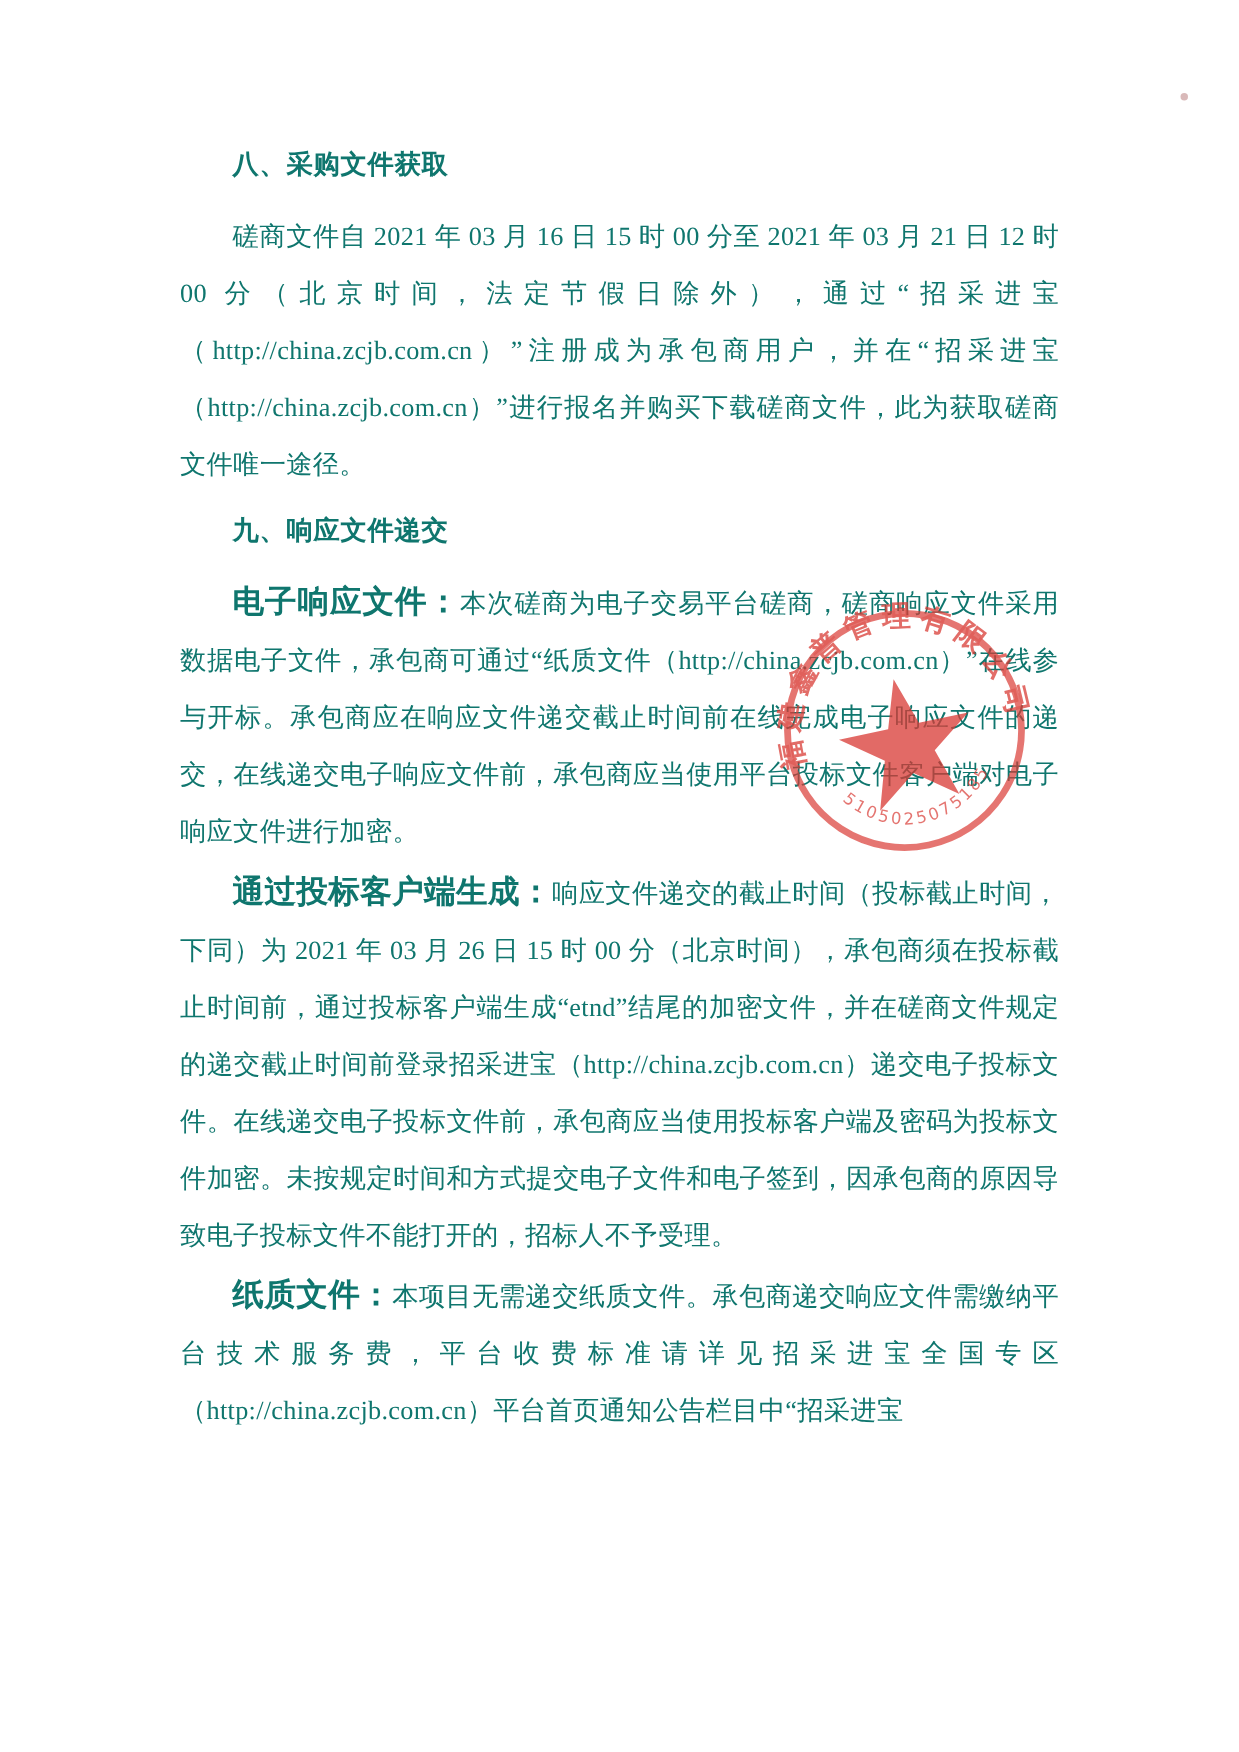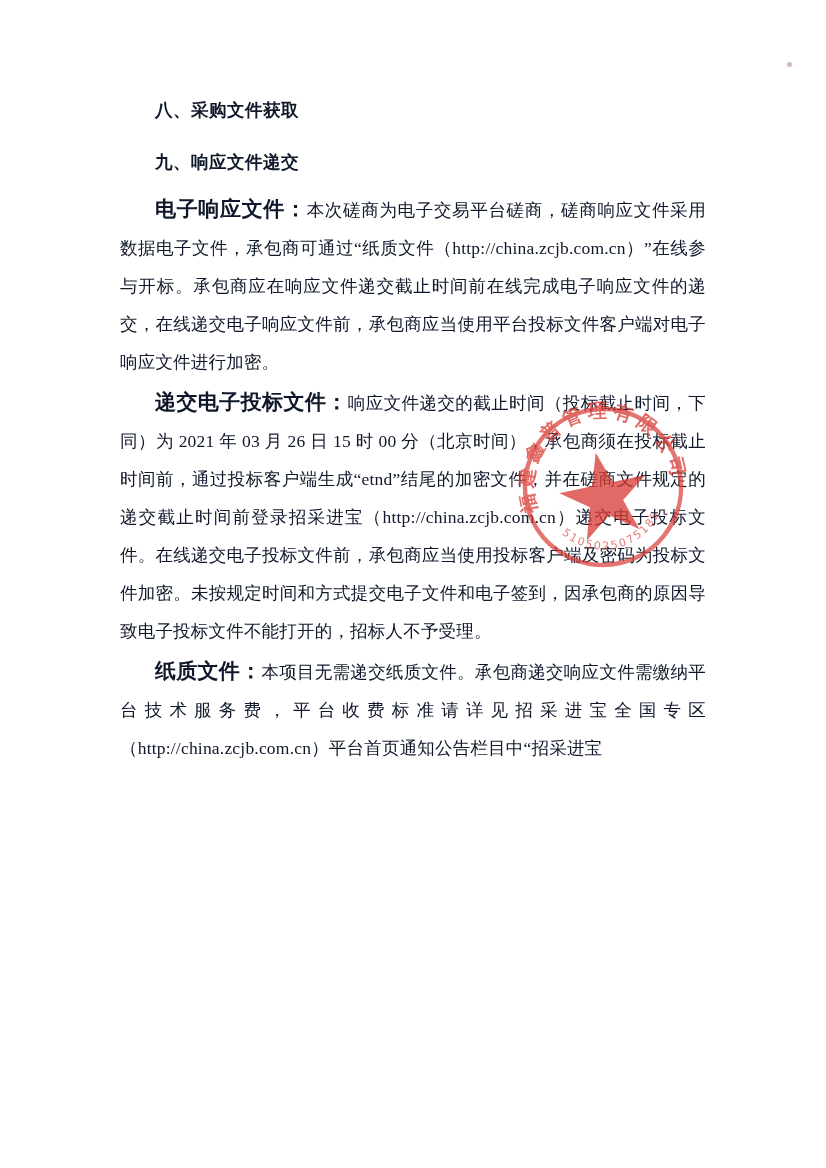--- a/index.html
+++ b/index.html
@@ -7,21 +7,21 @@
     padding: 0;
     background: #ffffff;
   }
   .page {
     position: relative;
     width: 826px;
     height: 1168px;
     background: #ffffff;
     overflow: hidden;
     font-family: "Liberation Serif", "DejaVu Serif", serif;
-    color: #0f172a;
+    color: #0f766e;
   }
   .content {
     position: absolute;
     left: 120px;
     top: 96px;
     width: 586px;
   }
   .heading {
     font-family: "DejaVu Sans", "Liberation Sans", sans-serif;
     font-weight: bold;
@@ -75,29 +75,30 @@
 <body>
 
 <div class="page">
 
   <div class="corner-mark"></div>
 
   <div class="content">
 
     <h2 class="heading">八、采购文件获取</h2>
 
+    <p class="para">磋商文件自 2021 年 03 月 16 日 15 时 00 分至 2021 年 03 月 21 日 12 时 00 分（北京时间，法定节假日除外），通过“招采进宝（http://china.zcjb.com.cn）”注册成为承包商用户，并在“招采进宝（http://china.zcjb.com.cn）”进行报名并购买下载磋商文件，此为获取磋商文件唯一途径。</p>
 
 
     <div class="gap-sm"></div>
 
     <h2 class="heading">九、响应文件递交</h2>
 
     <p class="para"><span class="blk">电子响应文件：</span><span>本次磋商为电子交易平台磋商，磋商响应文件采用数据电子文件，承包商可通过“纸质文件（http://china.zcjb.com.cn）”在线参与开标。承包商应在响应文件递交截止时间前在线完成电子响应文件的递交，在线递交电子响应文件前，承包商应当使用平台投标文件客户端对电子响应文件进行加密。</span></p>
 
-    <p class="para"><span class="blk">递交电子投标文件：</span><span>响应文件递交的截止时间（投标截止时间，下同）为 2021 年 03 月 26 日 15 时 00 分（北京时间），承包商须在投标截止时间前，通过投标客户端生成“etnd”结尾的加密文件，并在磋商文件规定的递交截止时间前登录招采进宝（http://china.zcjb.com.cn）递交电子投标文件。在线递交电子投标文件前，承包商应当使用投标客户端及密码为投标文件加密。未按规定时间和方式提交电子文件和电子签到，因承包商的原因导致电子投标文件不能打开的，招标人不予受理。</span></p>
+    <p class="para"><span class="blk">通过投标客户端生成：</span><span>响应文件递交的截止时间（投标截止时间，下同）为 2021 年 03 月 26 日 15 时 00 分（北京时间），承包商须在投标截止时间前，通过投标客户端生成“etnd”结尾的加密文件，并在磋商文件规定的递交截止时间前登录招采进宝（http://china.zcjb.com.cn）递交电子投标文件。在线递交电子投标文件前，承包商应当使用投标客户端及密码为投标文件加密。未按规定时间和方式提交电子文件和电子签到，因承包商的原因导致电子投标文件不能打开的，招标人不予受理。</span></p>
 
     <p class="para tight"><span class="blk">纸质文件：</span><span>本项目无需递交纸质文件。承包商递交响应文件需缴纳平台技术服务费，平台收费标准请详见招采进宝全国专区（http://china.zcjb.com.cn）平台首页通知公告栏目中“招采进宝</span></p>
 
   </div>
 
   <div class="seal">
     <svg width="190" height="190" viewBox="0 0 190 190" xmlns="http://www.w3.org/2000/svg">
       <defs>
         <path id="sealTopArc" d="M 25,95 A 70,70 0 0 1 165,95" fill="none"></path>
         <path id="sealBotArc" d="M 38,120 A 62,62 0 0 0 152,120" fill="none"></path>

